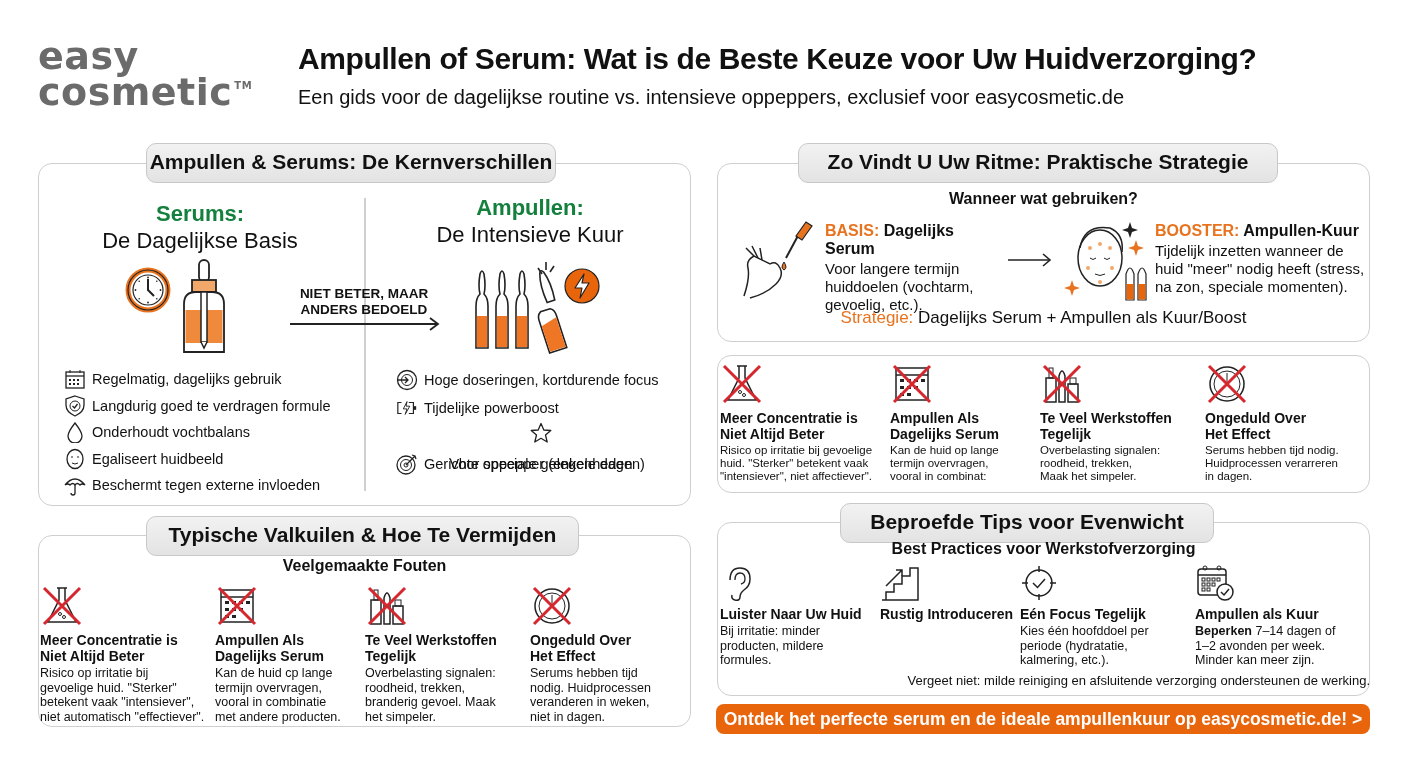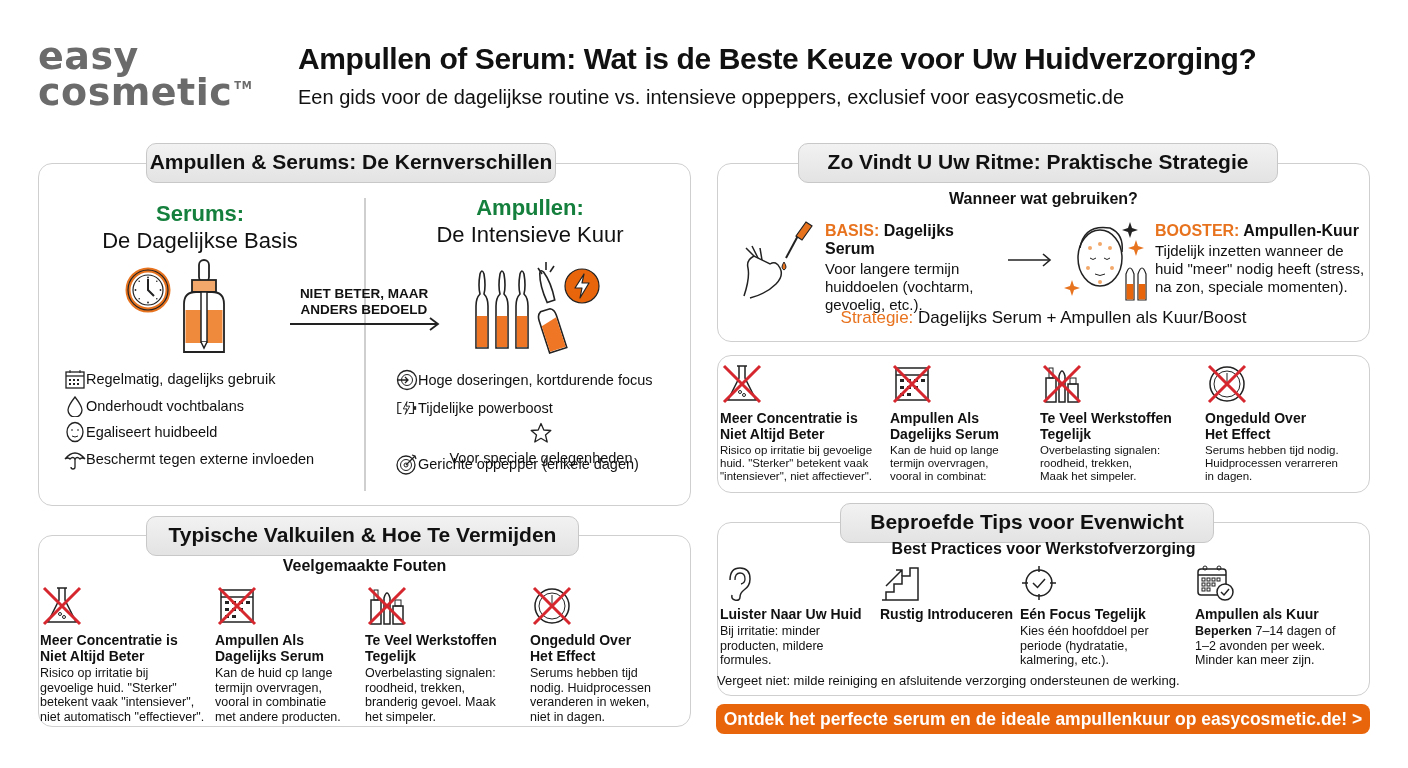--- a/index.html
+++ b/index.html
@@ -18,21 +18,21 @@
   
   .panel { border: 1.5px solid #cfcfcf; border-radius: 14px; background: #fff; }
   .pill { background: linear-gradient(#f2f2f2, #e3e3e3); border: 1.5px solid #c8c8c8; border-radius: 10px;
           font-weight: bold; font-size: 21px; text-align: center; line-height: 36px; height: 40px; white-space: nowrap; }
 
   .orange { color: #e8731f; }
   .h-col { text-align: center; font-size: 22px; line-height: 27px; }
   .h-col .o { color: #15803d; font-weight: bold; }
 
   .list { font-size: 14.5px; line-height: 26.5px; }
-  .list .row { display: flex; align-items: center; gap: 0; height: 26.5px; }
+  .list .row { display: flex; align-items: center; gap: 6px; height: 26.5px; }
   .list svg { flex: 0 0 22px; }
 
   .mid-text { font-size: 13.5px; font-weight: bold; text-align: center; line-height: 16px; }
 
   .card { text-align: left; }
   .card .ct { font-weight: bold; font-size: 14px; line-height: 16px; }
   .card .cd { font-size: 12.5px; line-height: 14.5px; margin-top: 2px; }
 
   .cta { left: 716px; top: 704px; width: 654px; height: 30px; background: #e8650c; border-radius: 8px; color: #fff;
          font-weight: bold; font-size: 17.5px; text-align: center; line-height: 30px; white-space: nowrap; }
@@ -130,20 +130,28 @@
         <g fill="#222">
           <rect x="5" y="10" width="2" height="2"></rect>
           <rect x="9" y="10" width="2" height="2"></rect>
           <rect x="13" y="10" width="2" height="2"></rect>
           <rect x="5" y="14" width="2" height="2"></rect>
           <rect x="9" y="14" width="2" height="2"></rect>
           <rect x="13" y="14" width="2" height="2"></rect>
         </g>
       </svg>
     <span>Regelmatig, dagelijks gebruik</span>
+  </div>
+  <div class="row">
+    <svg width="22" height="22" viewBox="0 0 22 22">
+        <path d="M11 1 L20 4 V10 Q20 17 11 21 Q2 17 2 10 V4 Z" fill="none" stroke="#222" stroke-width="1.3"></path>
+        <circle cx="11" cy="11" r="5" fill="none" stroke="#222"></circle>
+        <path d="M8.5 11 L10.5 13 L13.5 9" fill="none" stroke="#222" stroke-width="1.3"></path>
+      </svg>
+    <span>Langdurig goed te verdragen formule</span>
   </div>
   <div class="row">
     <svg width="22" height="22" viewBox="0 0 22 22">
         <path d="M11 2 Q4 11 4 15 A7 7 0 0 0 18 15 Q18 11 11 2 Z" fill="none" stroke="#222" stroke-width="1.3"></path>
       </svg>
     <span>Onderhoudt vochtbalans</span>
   </div>
   <div class="row">
     <svg width="22" height="22" viewBox="0 0 22 22">
         <ellipse cx="11" cy="11" rx="8" ry="9.5" fill="none" stroke="#222" stroke-width="1.3"></ellipse>
@@ -466,15 +474,15 @@
         <path d="M26 28 L29 31 L34 25" fill="none" stroke="#222" stroke-width="1.5"></path>
       </svg>
     <div class="ct">Ampullen als Kuur</div>
     <div class="cd">
       <div><b>Beperken</b><span> 7–14 dagen of</span></div>
       <div>1–2 avonden per week.</div>
       <div>Minder kan meer zijn.</div>
     </div>
   </div>
 </div>
-<div class="abs" style="left:717px;top:673px;width:653px;text-align:left;font-size:13px;">Vergeet niet: milde reiniging en afsluitende verzorging ondersteunen de werking.</div>
+<div class="abs" style="left:717px;top:673px;width:653px;text-align:right;font-size:13px;">Vergeet niet: milde reiniging en afsluitende verzorging ondersteunen de werking.</div>
 
 <div class="abs cta">Ontdek het perfecte serum en de ideale ampullenkuur op easycosmetic.de! &gt;</div>
 
 </body></html>

